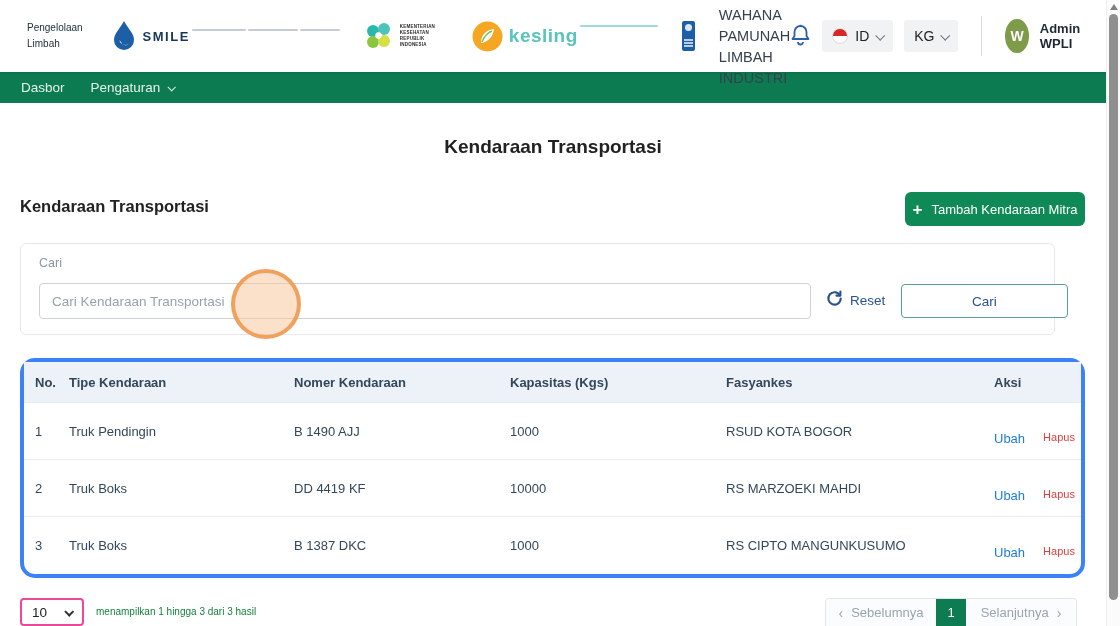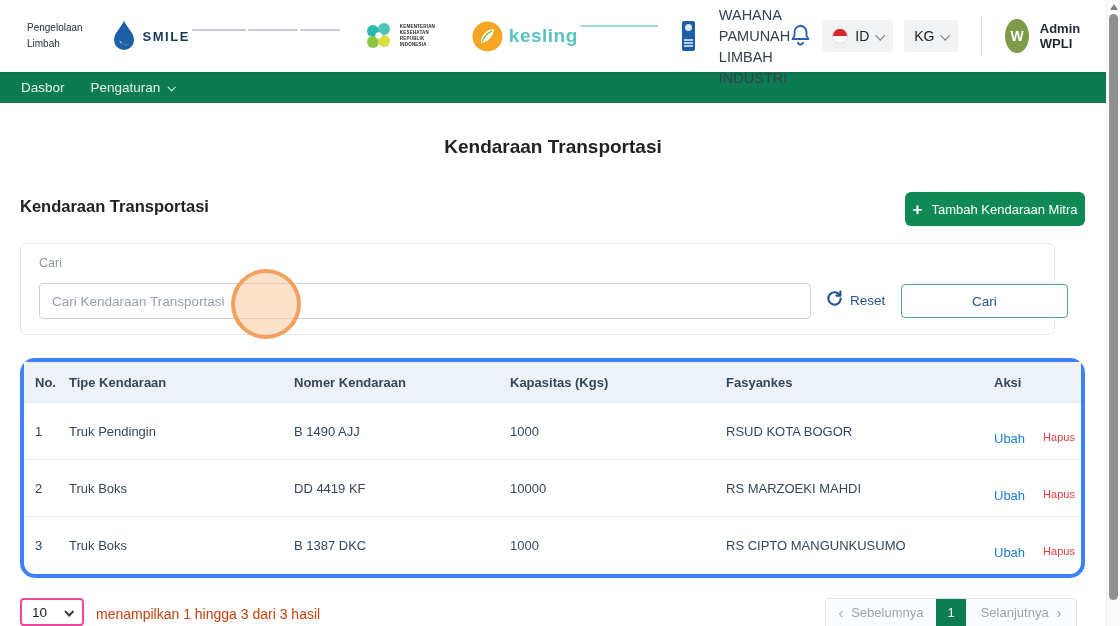--- a/index.html
+++ b/index.html
@@ -71,21 +71,21 @@
   .cell { padding-right:8px; }
   .aksi-cell { display:flex; gap:18px; padding-left:20px; transform:translateY(7px); }
   .link-edit { color:#1c7ed6; cursor:pointer; font-size:13px; }
   .link-del { color:#e03e3e; cursor:pointer; font-size:11px; }
 
   
   .page-size { position:absolute; top:598px; left:20px; width:64px; height:28px; border:2px solid #ec4899; border-radius:4px;
                background:#fff; display:flex; align-items:center; justify-content:space-between; padding:0 10px; cursor:pointer; }
   .page-size-value { font-size:13.5px; color:#222; }
   .chev.bold { border-color:#333; border-width:2px; }
-  .summary { position:absolute; top:606px; left:96px; font-size:14px; color:#c2410c; }
+  .summary { position:absolute; top:606px; left:96px; font-size:10px; color:#15803d; }
   .pagination { position:absolute; top:598px; left:825px; width:252px; height:28px; border:1px solid #e2e6ea; border-bottom:none;
                 border-radius:4px 4px 0 0; background:#fbfcfd; display:flex; align-items:stretch; overflow:hidden; }
   .pg-btn { flex:1; display:flex; align-items:center; justify-content:center; gap:8px; font-size:13px; color:#9aa4ae; cursor:pointer; background:#fbfcfd; border:none; font-family:"Liberation Sans", sans-serif; }
   .pg-current { width:30px; flex:none; background:#0d7c52; color:#fff; display:flex; align-items:center; justify-content:center; font-size:13px; cursor:pointer; }
   .pg-arrow { font-size:14px; line-height:1; }
 
   
   .scrollbar { position:absolute; top:0; right:0; width:14px; height:626px; background:#fbfbfb; border-left:1px solid #efefef; z-index:9; }
   .sb-arrow { position:absolute; top:4px; left:3px; width:0; height:0; border-left:4px solid transparent; border-right:4px solid transparent; border-bottom:6px solid #7f7f7f; }
   .sb-thumb { position:absolute; top:14px; left:2px; width:9px; height:586px; background:#8f8f8f; border-radius:5px; cursor:pointer; }

